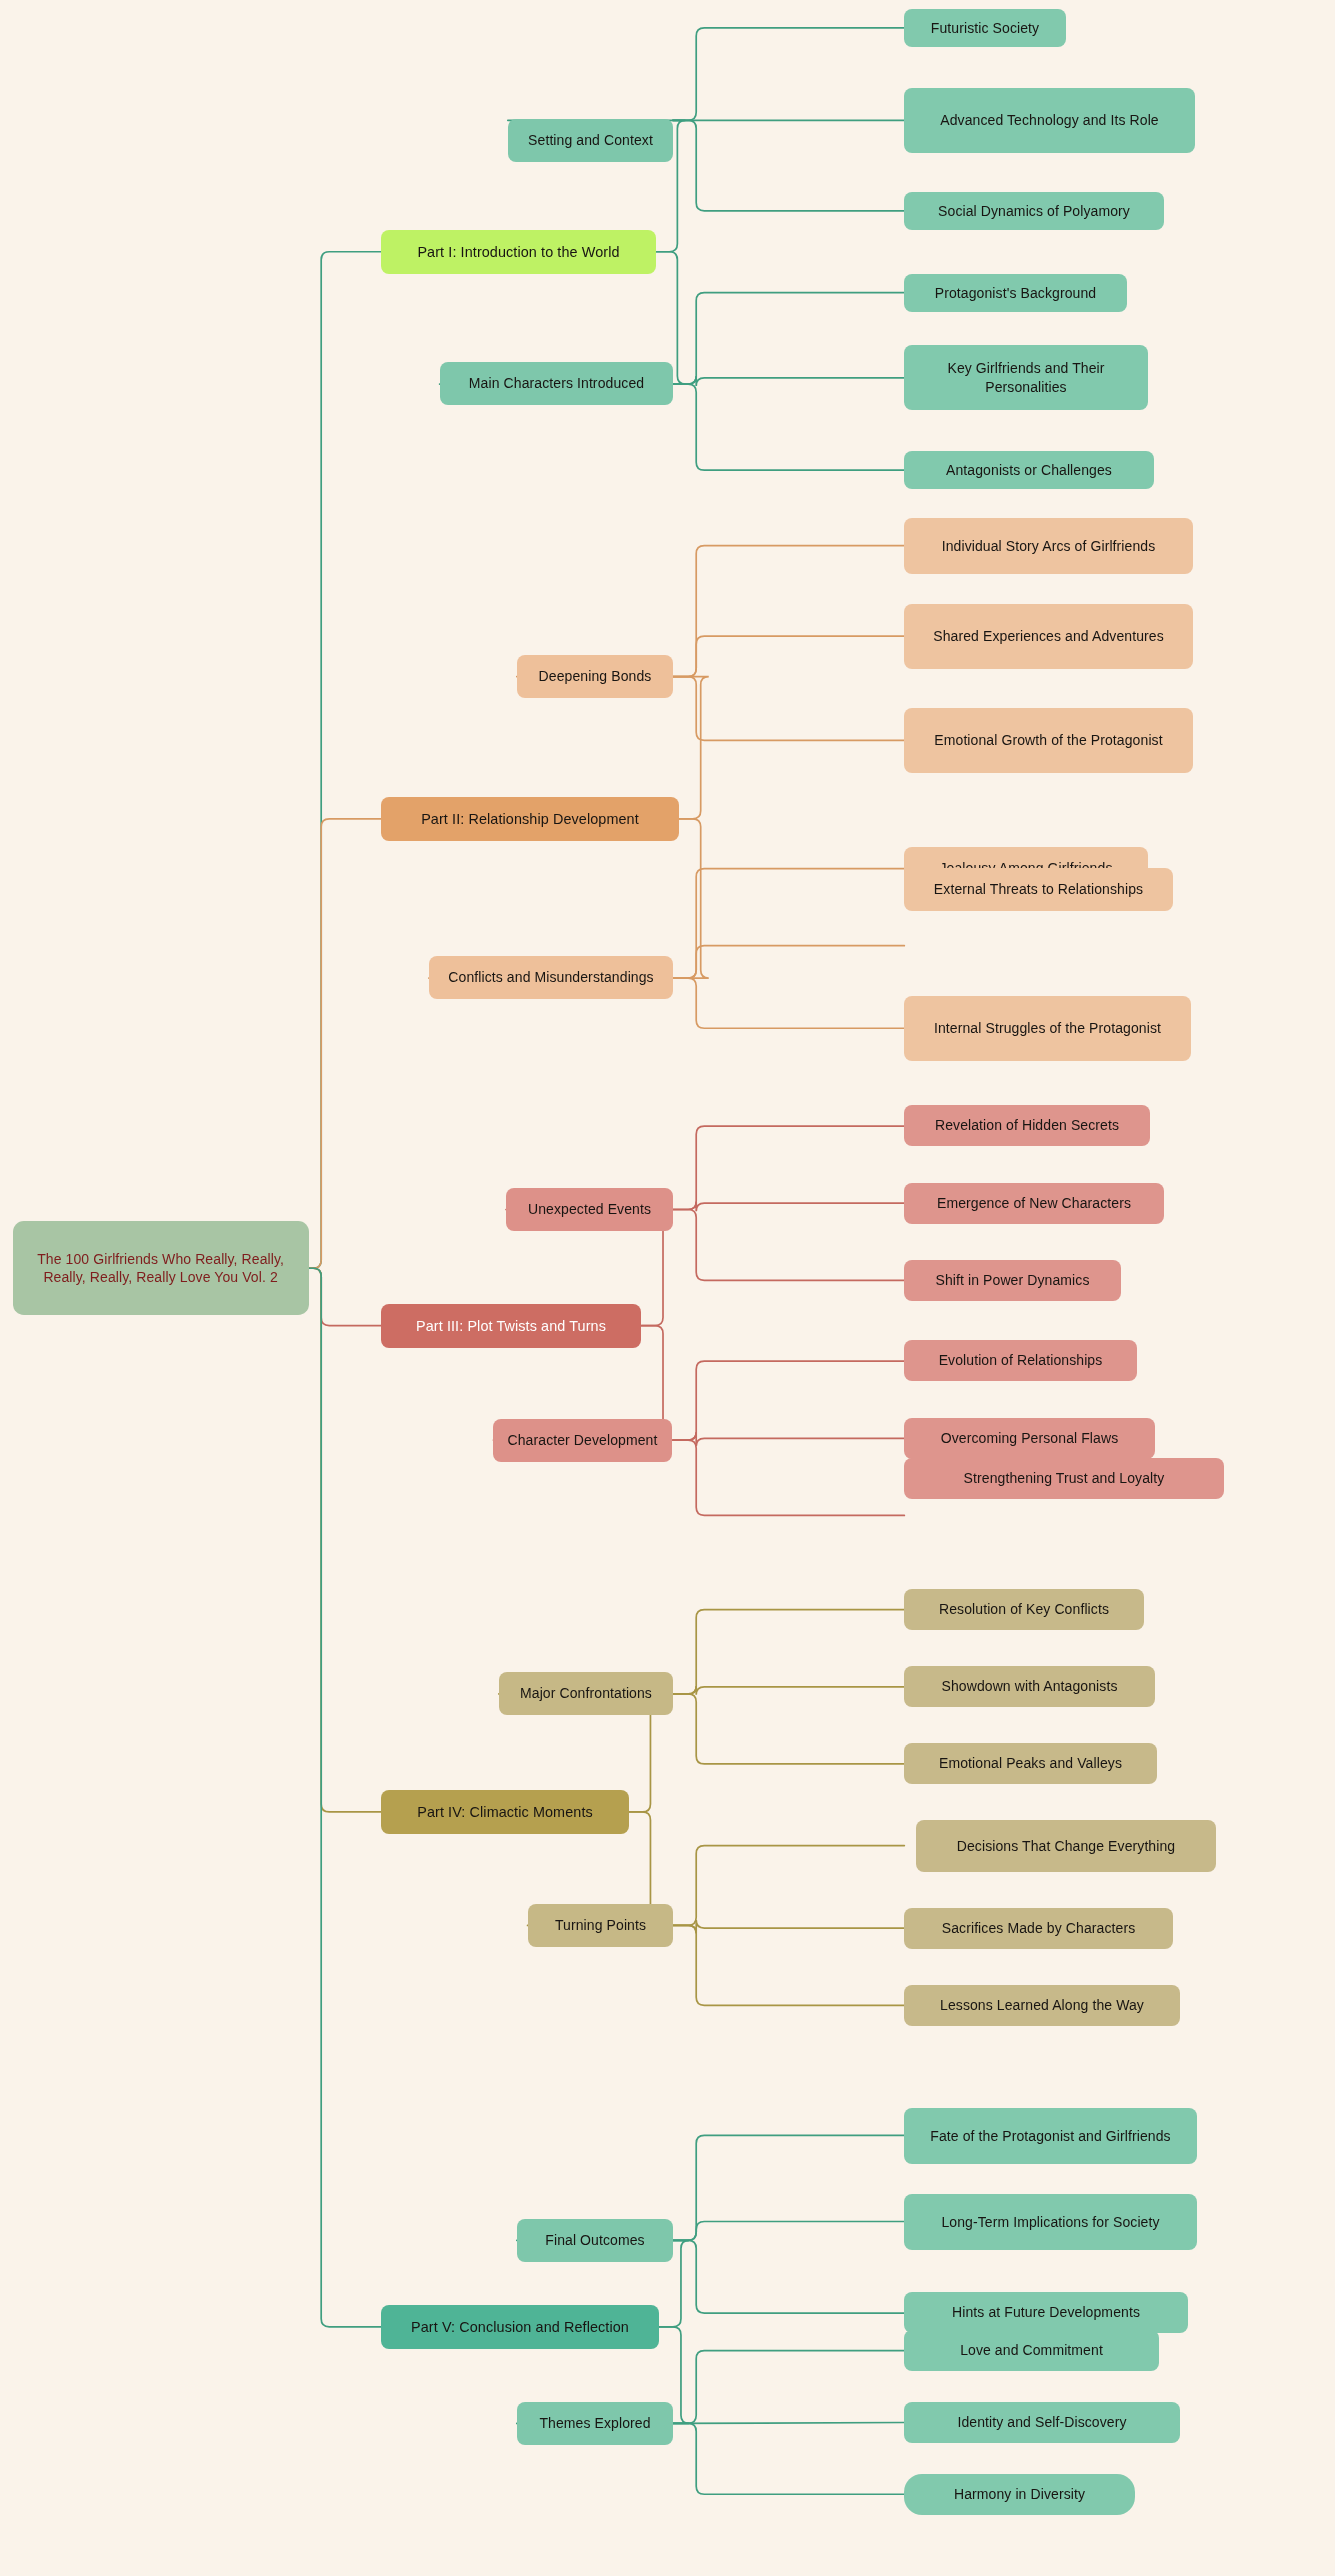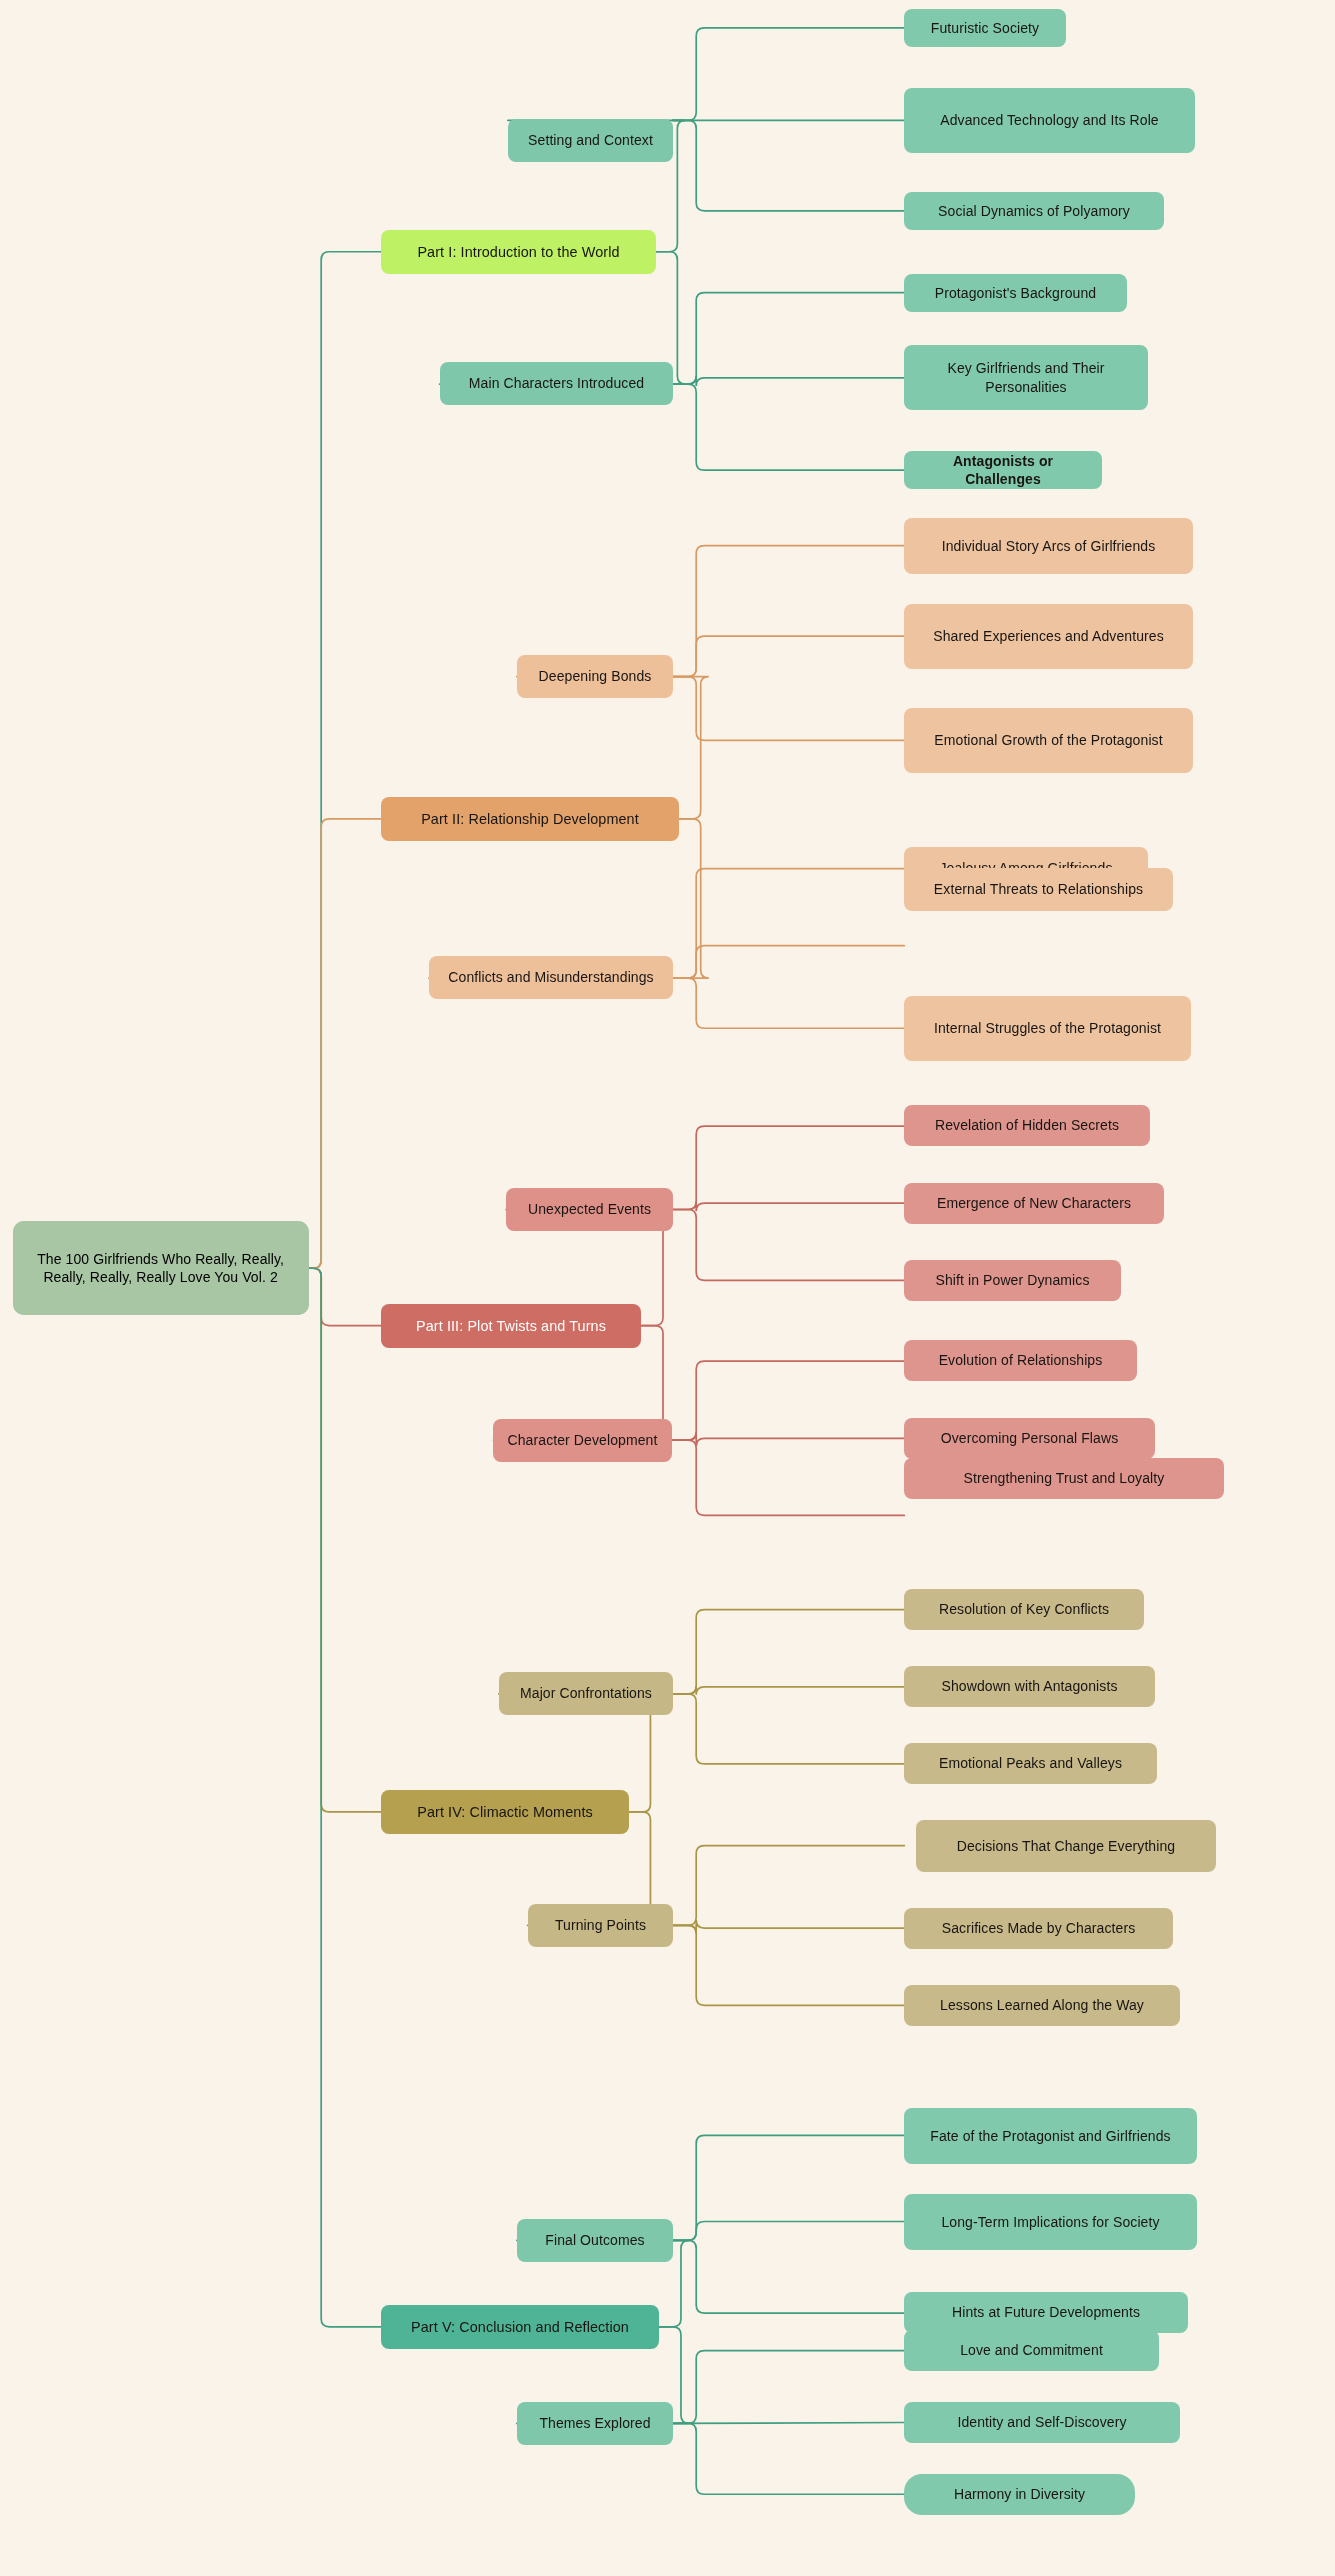--- a/index.html
+++ b/index.html
@@ -73,21 +73,21 @@
       <path d="M 735 2593.5 L 750 2593.5 Q 759 2593.5 759 2584.5 L 759 2506 Q 759 2497 768 2497 L 576 2497" fill="none" stroke="#3f9e80" stroke-width="1.9" stroke-linecap="round"></path>
       <path d="M 750 2497 L 767 2497 Q 776 2497 776 2488 L 776 2389 Q 776 2380 785 2380 L 1008 2380" fill="none" stroke="#3f9e80" stroke-width="1.9" stroke-linecap="round"></path>
       <path d="M 750 2497 L 767 2497 Q 776 2497 776 2488 L 776 2485 Q 776 2476 785 2476 L 1008 2476" fill="none" stroke="#3f9e80" stroke-width="1.9" stroke-linecap="round"></path>
       <path d="M 750 2497 L 767 2497 Q 776 2497 776 2506 L 776 2569 Q 776 2578 785 2578 L 1008 2578" fill="none" stroke="#3f9e80" stroke-width="1.9" stroke-linecap="round"></path>
       <path d="M 735 2593.5 L 750 2593.5 Q 759 2593.5 759 2602.5 L 759 2692 Q 759 2701 768 2701 L 576 2701" fill="none" stroke="#3f9e80" stroke-width="1.9" stroke-linecap="round"></path>
       <path d="M 750 2701 L 767 2701 Q 776 2701 776 2692 L 776 2629 Q 776 2620 785 2620 L 1008 2620" fill="none" stroke="#3f9e80" stroke-width="1.9" stroke-linecap="round"></path>
       <path d="M 750 2701 L 1008 2700" fill="none" stroke="#3f9e80" stroke-width="1.9" stroke-linecap="round"></path>
       <path d="M 750 2701 L 767 2701 Q 776 2701 776 2710 L 776 2771 Q 776 2780 785 2780 L 1008 2780" fill="none" stroke="#3f9e80" stroke-width="1.9" stroke-linecap="round"></path>
     </svg>
   <div id="nodes">
-      <div class="node root" style="left: 12.6px; top: 1221px; width: 296px; height: 94px; background: rgb(168, 197, 164); color: #000000;">
+      <div class="node root" style="left: 12.6px; top: 1221px; width: 296px; height: 94px; background: rgb(168, 197, 164); color: #7f1d1d;">
         <span>The 100 Girlfriends Who Really, Really, Really, Really, Really Love You Vol. 2</span>
       </div>
       <div class="node branch" style="left: 381px; top: 230px; width: 275px; height: 44px; background: #bef264;">
         <span>Part I: Introduction to the World</span>
       </div>
       <div class="node sub" style="left: 508px; top: 99px; width: 165px; height: 43px; background: rgb(126, 199, 171); margin-top: 20px;">
         <span>Setting and Context</span>
       </div>
       <div class="node leaf" style="left: 904px; top: 9px; width: 162px; height: 38px; background: rgb(129, 201, 173);">
         <span>Futuristic Society</span>
@@ -100,21 +100,21 @@
       </div>
       <div class="node sub" style="left: 440px; top: 362px; width: 233px; height: 43px; background: rgb(126, 199, 171); justify-content: center;">
         <span>Main Characters Introduced</span>
       </div>
       <div class="node leaf" style="left: 904px; top: 274px; width: 223px; height: 38px; background: rgb(129, 201, 173);">
         <span>Protagonist's Background</span>
       </div>
       <div class="node leaf" style="left: 904px; top: 345px; width: 244px; height: 65px; background: rgb(129, 201, 173);">
         <span>Key Girlfriends and Their Personalities</span>
       </div>
-      <div class="node leaf" style="left: 904px; top: 451px; width: 198px; height: 38px; background: rgb(129, 201, 173); font-weight: bold;">
+      <div class="node leaf" style="left: 904px; top: 451px; width: 250px; height: 38px; background: rgb(129, 201, 173);">
         <span>Antagonists or Challenges</span>
       </div>
       <div class="node branch" style="left: 381px; top: 797px; width: 298px; height: 44px; background: rgb(227, 162, 105);">
         <span>Part II: Relationship Development</span>
       </div>
       <div class="node sub" style="left: 517px; top: 655px; width: 156px; height: 43px; background: rgb(238, 192, 154);">
         <span>Deepening Bonds</span>
       </div>
       <div class="node leaf" style="left: 904px; top: 518px; width: 289px; height: 56px; background: rgb(238, 196, 160);">
         <span>Individual Story Arcs of Girlfriends</span>

